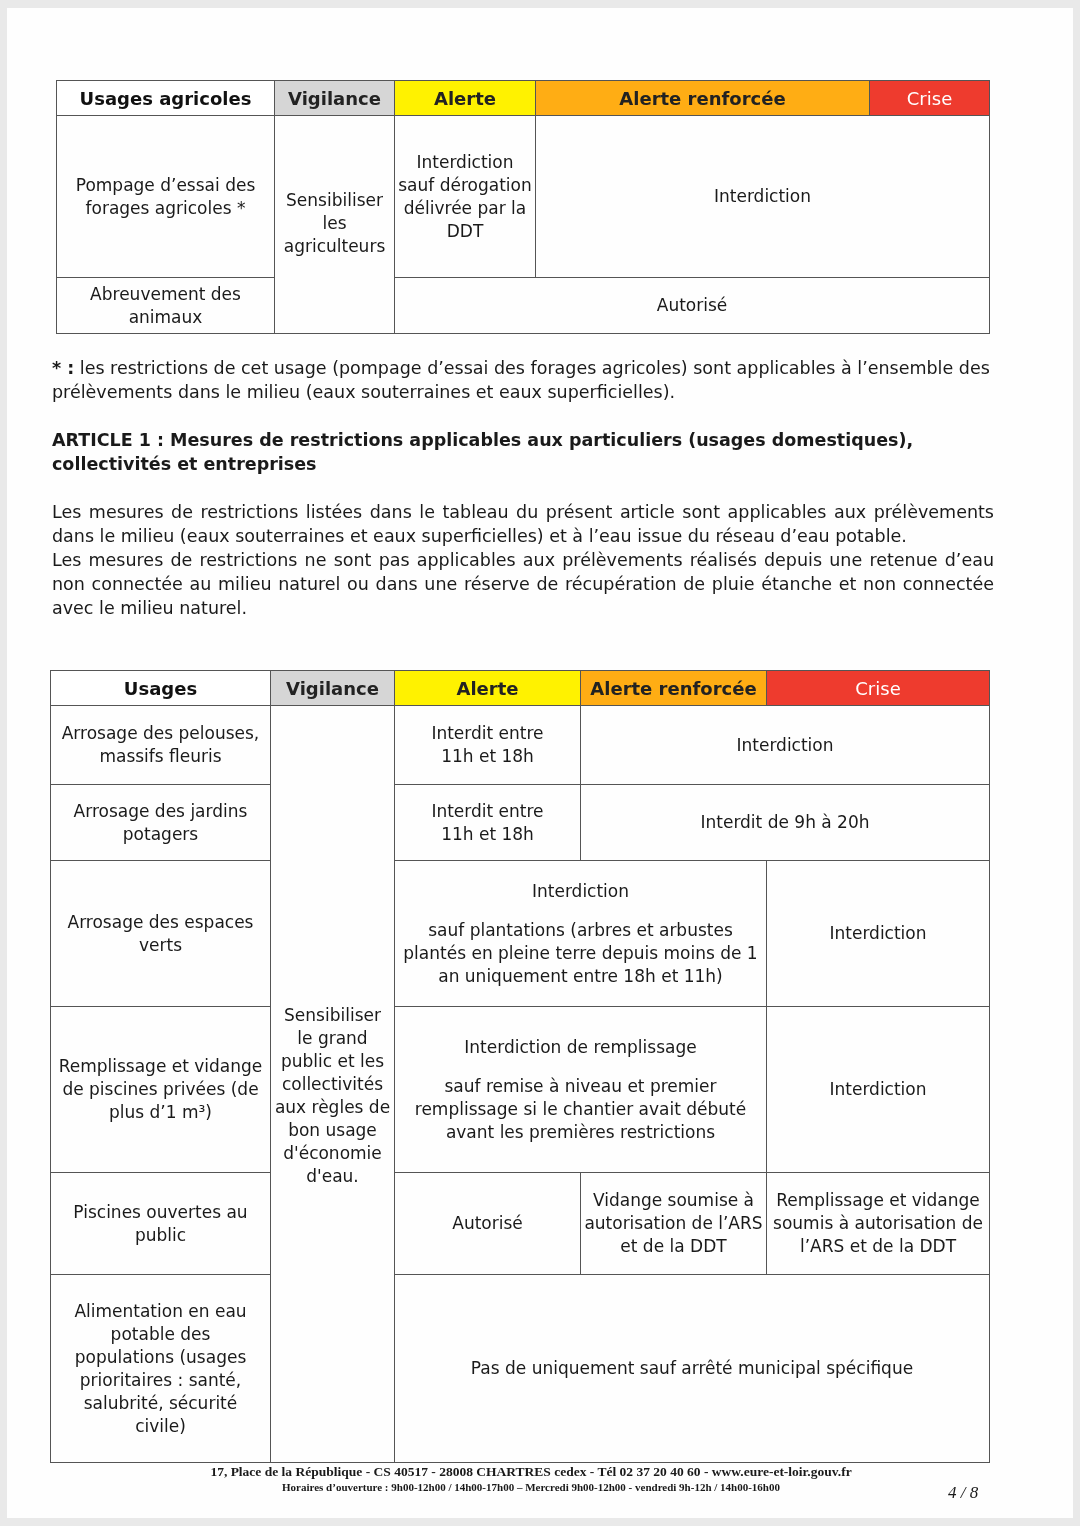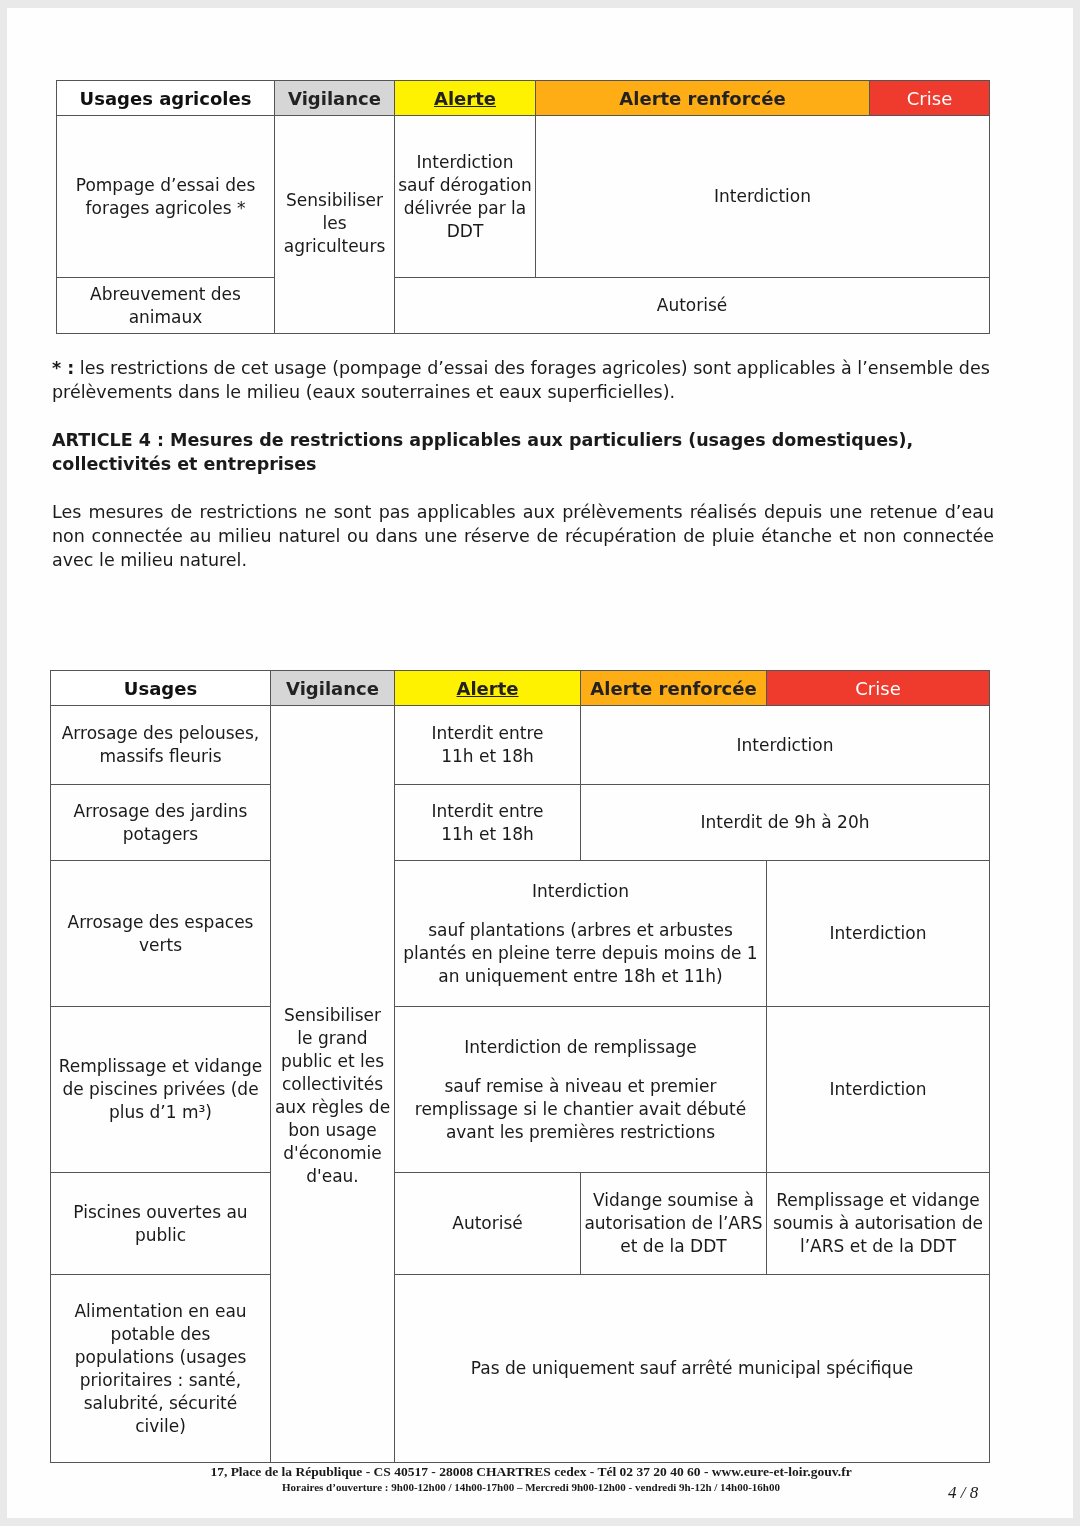--- a/index.html
+++ b/index.html
@@ -13,21 +13,21 @@
     background: #fefefe;
   }
   table { border-collapse: collapse; position: absolute; table-layout: fixed; }
   td, th {
     border: 1.5px solid #555; text-align: center; vertical-align: middle;
     font-size: 17px; line-height: 23px; padding: 16px 2px; font-weight: normal;
   }
   th { font-weight: bold; font-size: 18px; height: 34px; padding: 0; }
   .h-usage { background: #ffffff; color: #111; margin-top: 40px; }
   .h-vig { background: #d6d6d6; color: #222; }
-  .h-alerte { background: #fff200; color: #222; text-decoration: underline; }
+  .h-alerte { background: #fff200; color: #222; }
   .h-renf { background: #ffad14; color: #222; }
   .h-crise { background: #ee3b2e; color: #fff; font-weight: normal; }
   #t1 { left: 56px; top: 80px; width: 933px; }
   #t2 { left: 50px; top: 670px; width: 939px; border-radius: 26px; }
   .txt { position: absolute; font-size: 17.5px; line-height: 24px; }
   .note { left: 52px; top: 356px; width: 940px; }
   .article { left: 52px; top: 428px; width: 942px; font-weight: bold; }
   .para { left: 52px; top: 500px; width: 942px; text-align: justify; }
   .para p { margin: 0; text-align: justify; text-align-last: left; }
   .footer {
@@ -73,23 +73,24 @@
     <td style="padding:0 20px">Abreuvement des animaux</td>
     <td colspan="3">Autorisé</td>
   </tr>
 </tbody>
   </table>
 
 <div class="txt note">
   <b>* :</b><span> les restrictions de cet usage (pompage d’essai des forages agricoles) sont applicables à l’ensemble des prélèvements dans le milieu (eaux souterraines et eaux superficielles).</span>
 </div>
 
-<div class="txt article">ARTICLE 4 : Mesures de restrictions applicables aux particuliers (usages domestiques), collectivités et entreprises</div>
+<div class="txt article">ARTICLE 1 : Mesures de restrictions applicables aux particuliers (usages domestiques), collectivités et entreprises</div>
 
 <div class="txt para">
+  <p>Les mesures de restrictions listées dans le tableau du présent article sont applicables aux prélèvements dans le milieu (eaux souterraines et eaux superficielles) et à l’eau issue du réseau d’eau potable.</p>
   <p>Les mesures de restrictions ne sont pas applicables aux prélèvements réalisés depuis une retenue d’eau non connectée au milieu naturel ou dans une réserve de récupération de pluie étanche et non connectée avec le milieu naturel.</p>
 </div>
 
 <table id="t2">
   <colgroup>
     <col style="width:220px">
       <col style="width:124px">
       <col style="width:186px">
       <col style="width:186px">
       <col style="width:223px">

